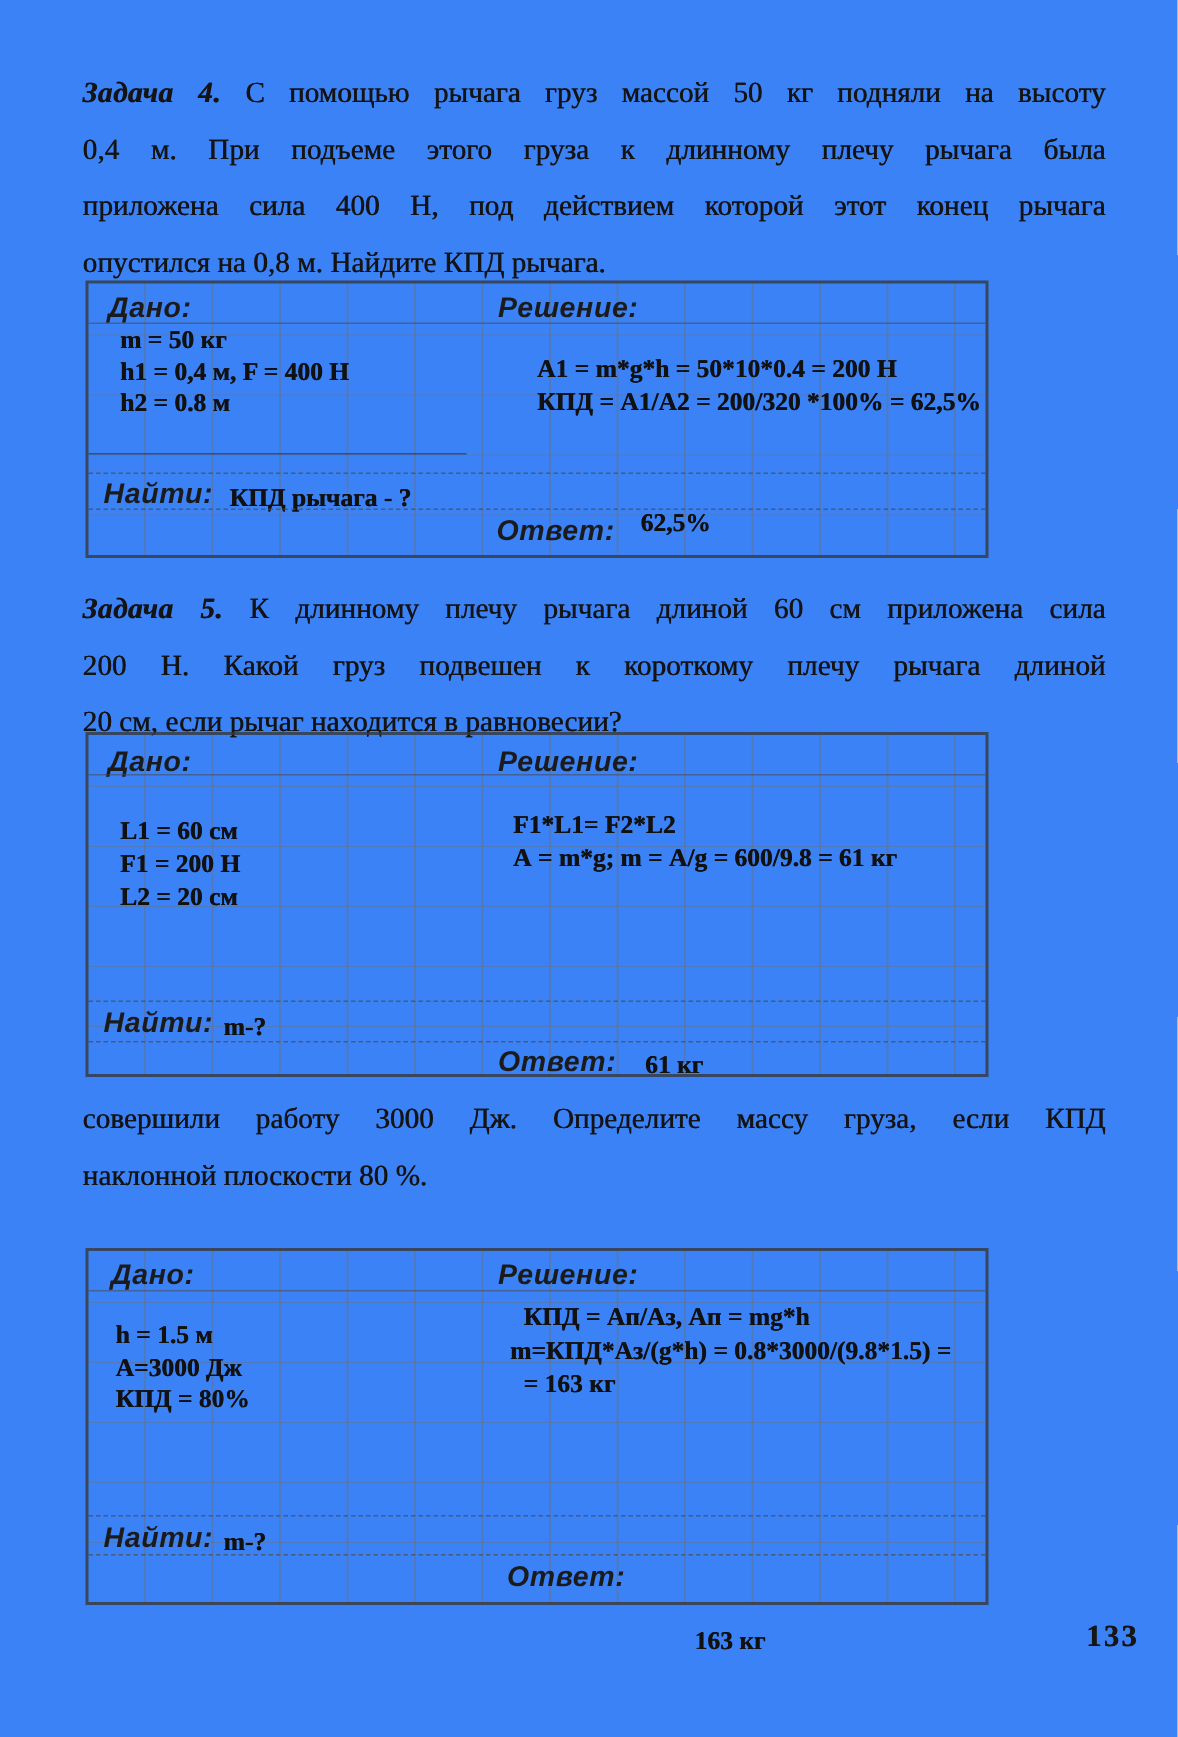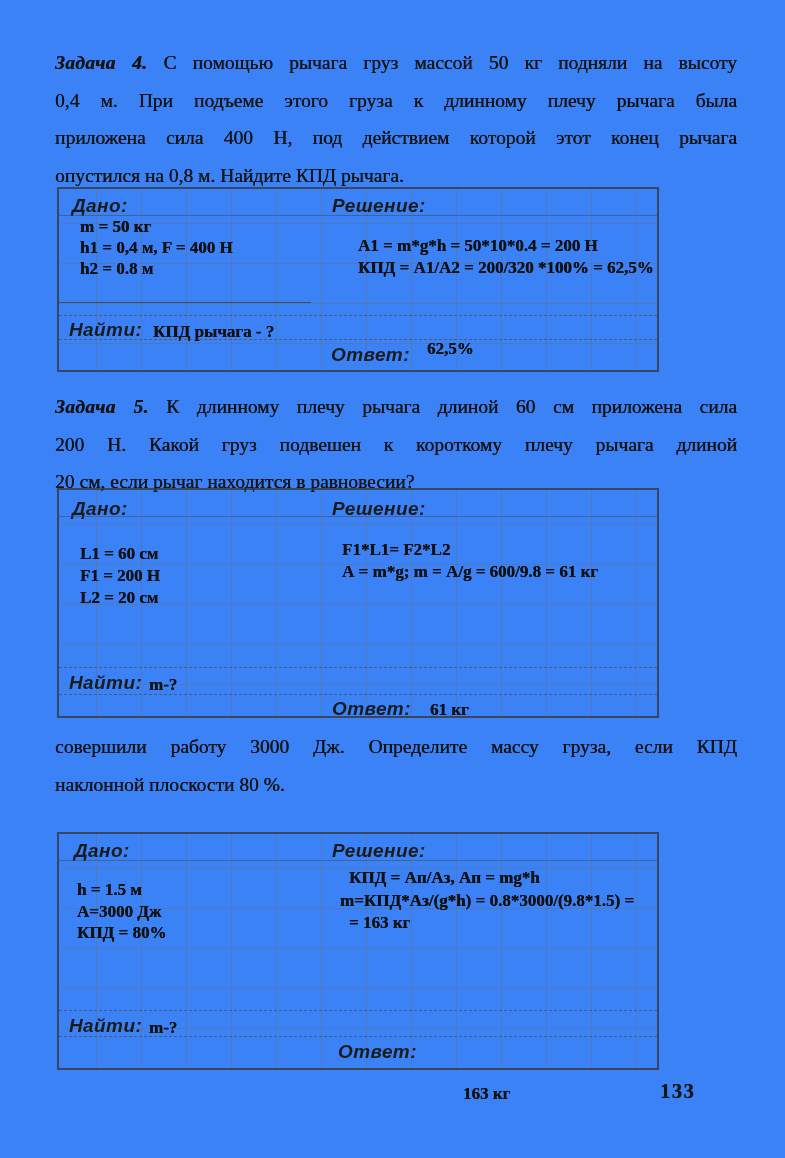--- a/index.html
+++ b/index.html
@@ -74,21 +74,21 @@
   .t3 .resh{left:281px;top:33px;line-height:22.5px;}
   .t3 .resh div:nth-child(odd){margin-left:9px;}
   .t3 .nayti-line{top:176px;}
   .t3 .lab-nayti{left:10px;top:181px;}
   .t3 .nayti-val{left:90px;top:184px;}
   .t3 .otvet-line{top:202px;}
   .t3 .lab-otvet{left:279px;top:207px;}
   .t3 .otvet-val{left:404px;top:218px;margin-top:32px;}
   
   .page-number{
-    position:absolute;left:660px;top:1080px;font-weight:bold;
+    position:absolute;left:724px;top:1080px;font-weight:bold;
     font-size:20.5px;letter-spacing:1.5px;color:#161616;
     text-shadow:0.3px 0 0 currentColor;
   }
 </style>
 </head>
 <body>
 
 <div class="page">
 
   <section class="problem p4">

